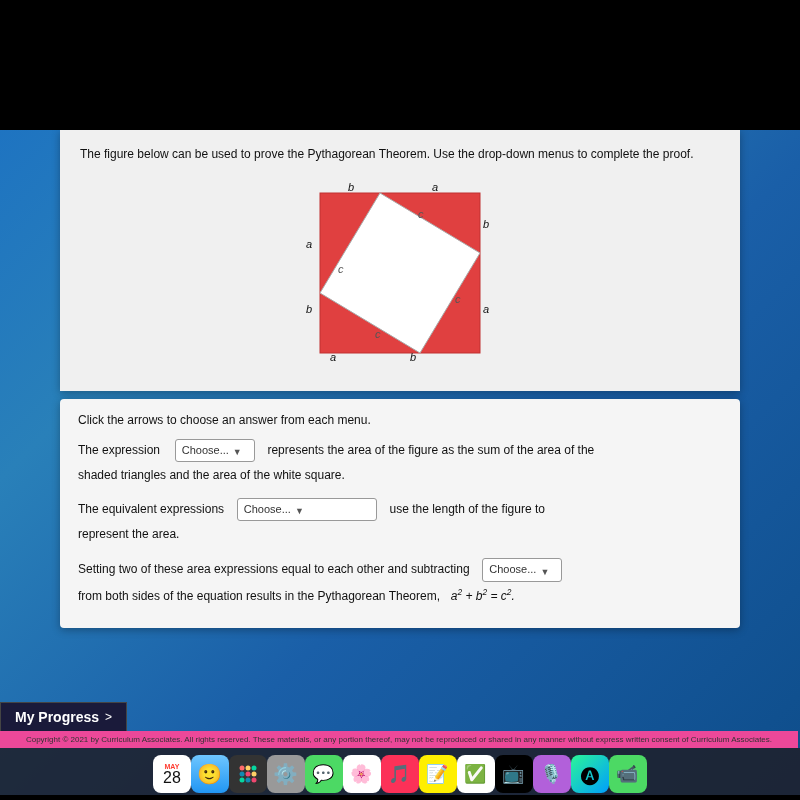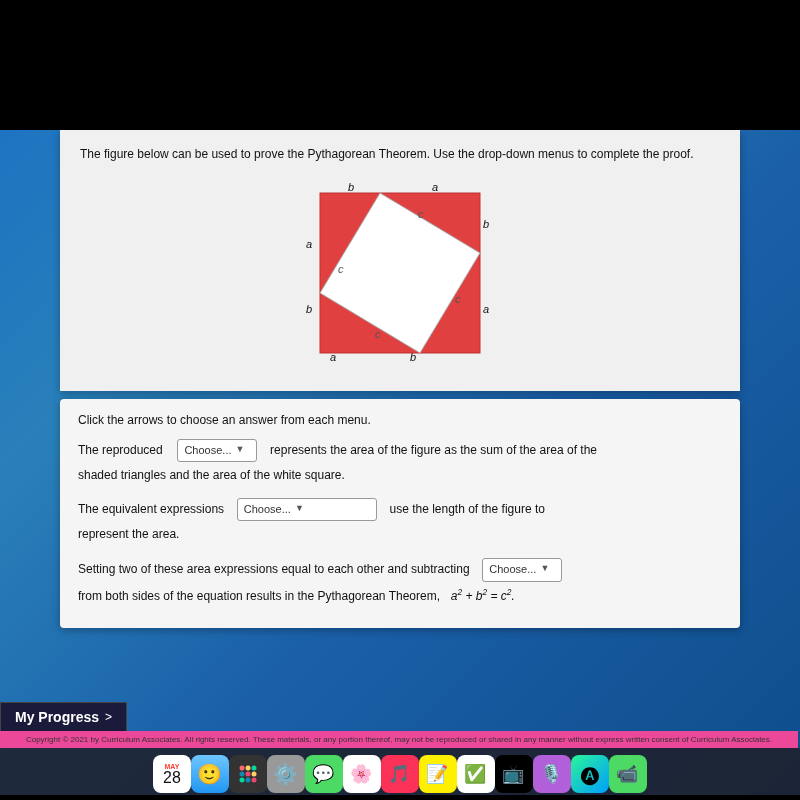--- a/index.html
+++ b/index.html
@@ -87,21 +87,21 @@
 
     .answer-line {
       font-size: 12px;
       color: #111;
       line-height: 1.6;
       margin-bottom: 4px;
     }
 
     .dropdown {
       display: inline-flex;
-      align-items: flex-start;
+      align-items: flex-end;
       background: white;
       border: 1px solid #999;
       border-radius: 3px;
       padding: 2px 6px;
       font-size: 11px;
       color: #333;
       cursor: pointer;
       vertical-align: middle;
       gap: 4px;
       min-width: 80px;
@@ -244,21 +244,21 @@
         <text x="75" y="155" font-size="11" fill="#555" font-style="italic">c</text>
         <text x="38" y="90" font-size="11" fill="#555" font-style="italic">c</text>
       </svg>
     </div>
   </div>
 
   <div class="answer-card">
     <p class="answer-instruction">Click the arrows to choose an answer from each menu.</p>
 
     <div class="answer-line">
-      <span>The reproduced</span>
+      <span>The expression</span>
       <span style="display:inline-block; width:8px;"></span>
       <span class="dropdown">
         <span>Choose...</span>
         <span class="dropdown-arrow">▼</span>
       </span>
       <span style="display:inline-block; width:6px;"></span>
       <span>represents the area of the figure as the sum of the area of the</span>
     </div>
     <div class="answer-line">
       <span>shaded triangles and the area of the white square.</span>

